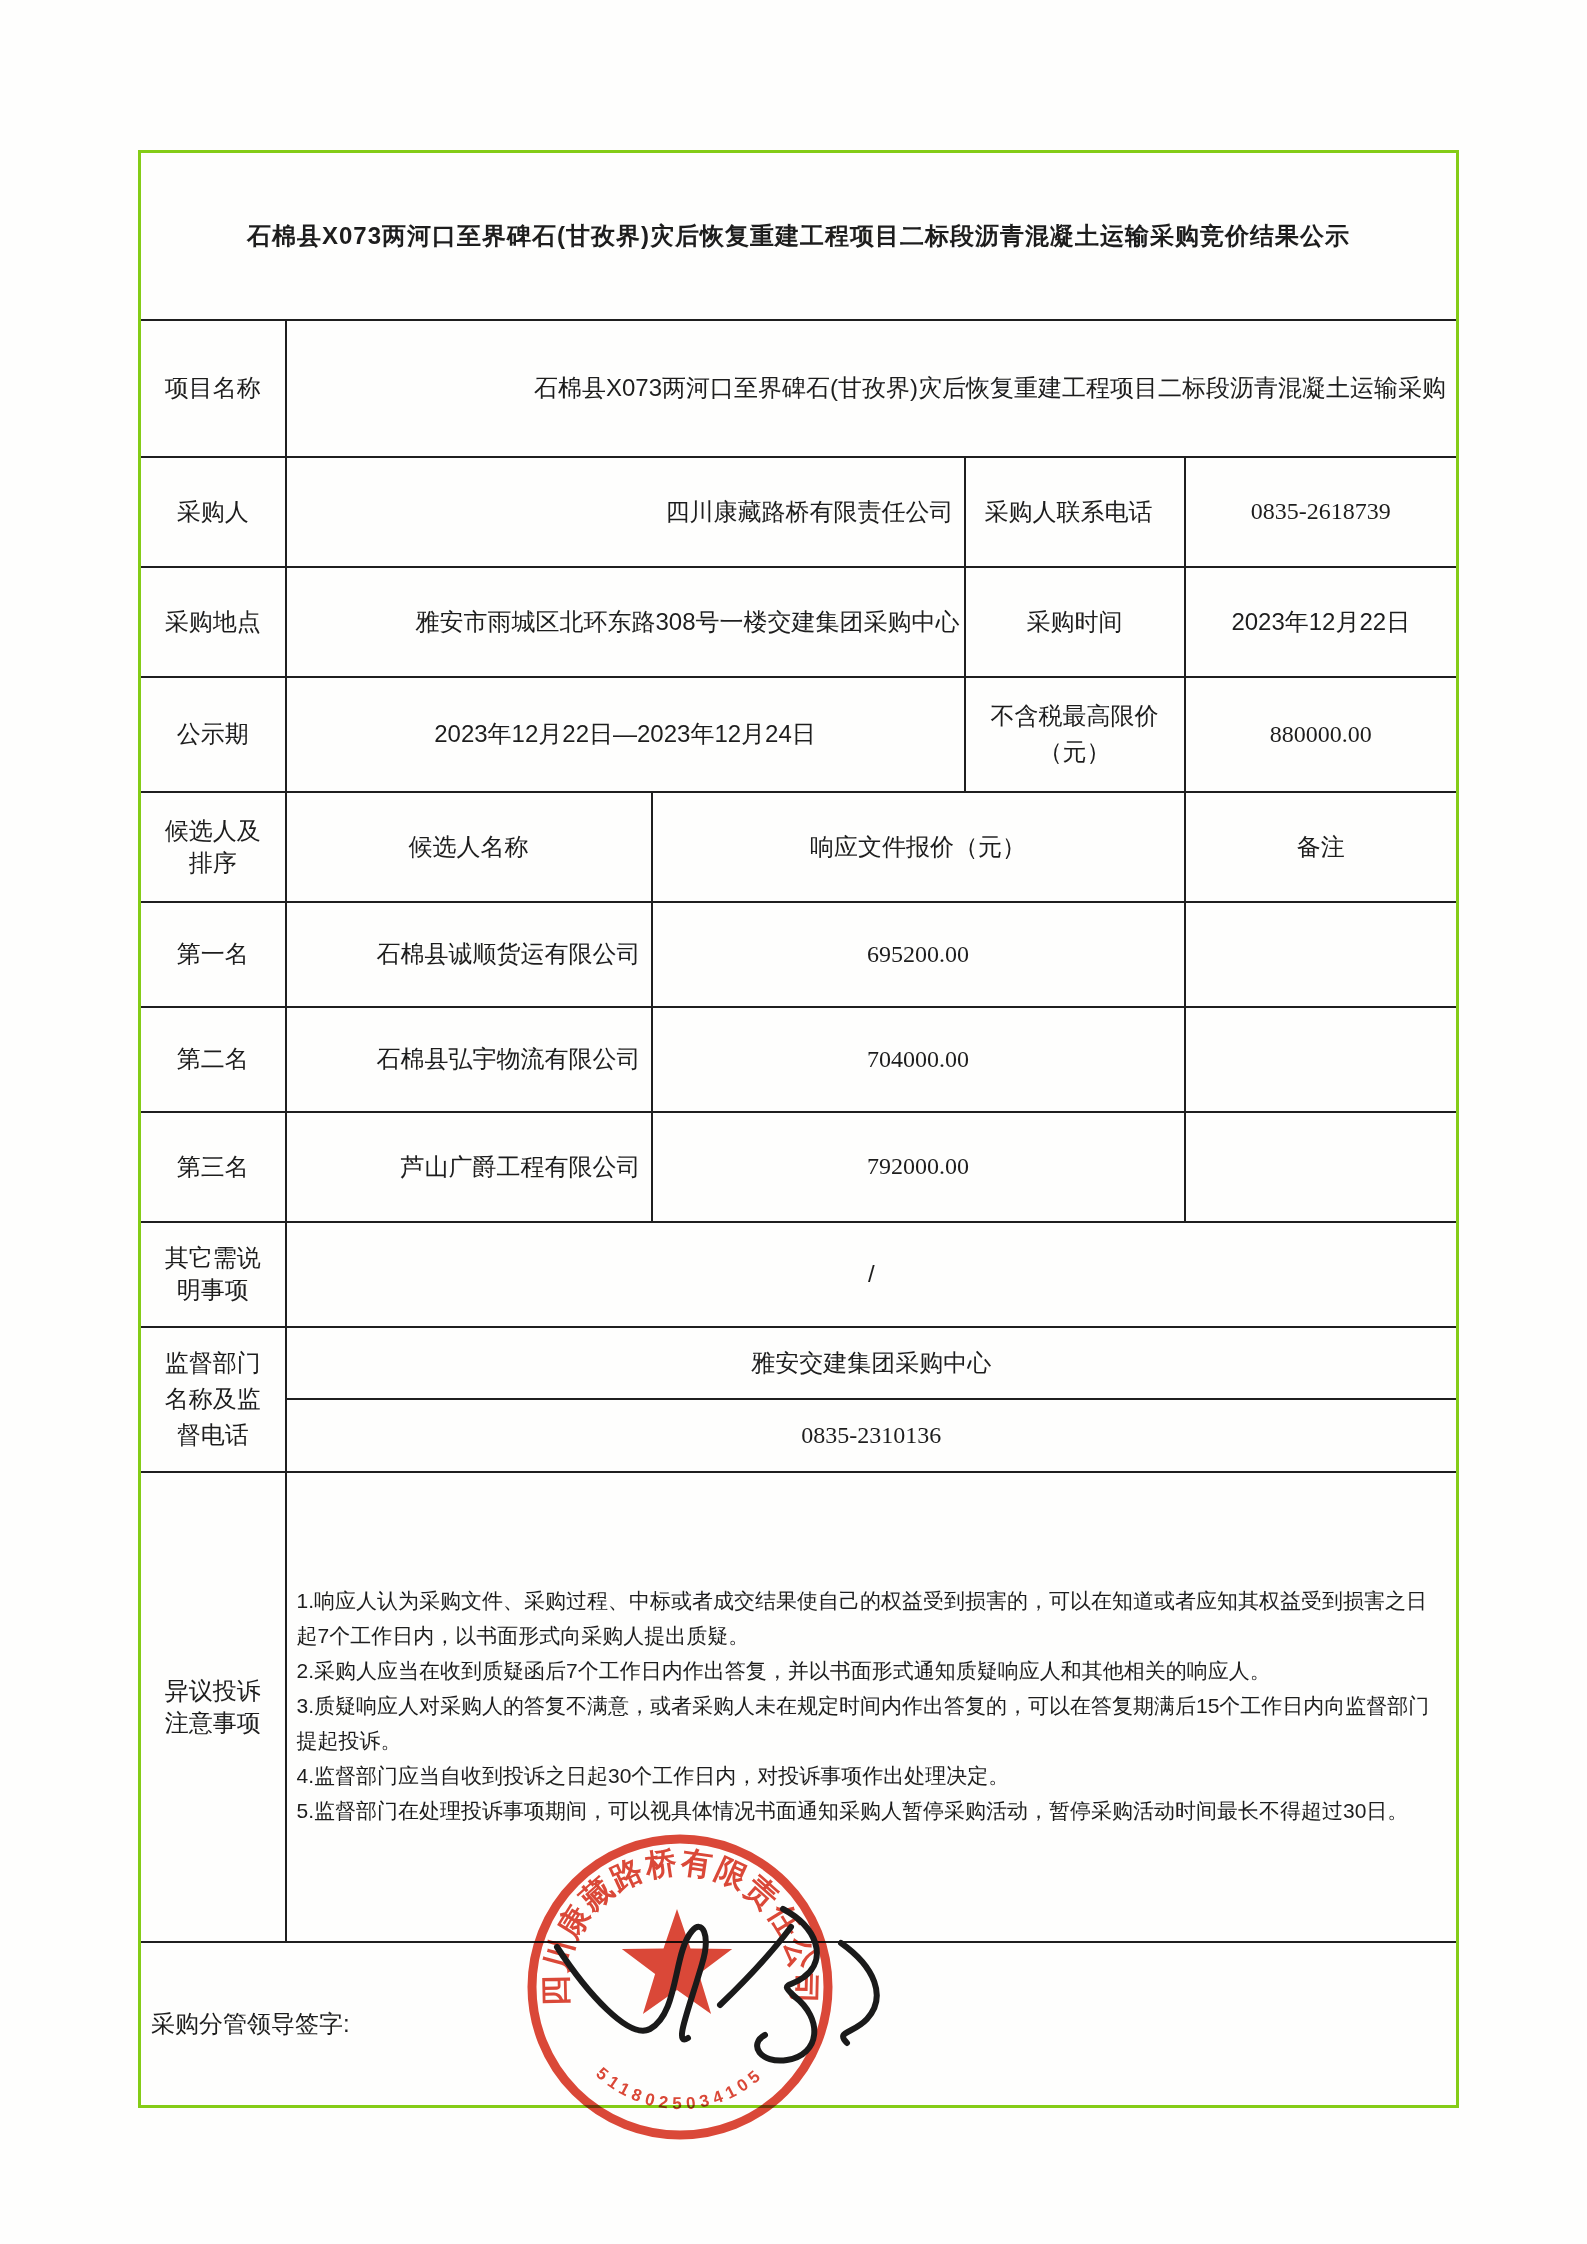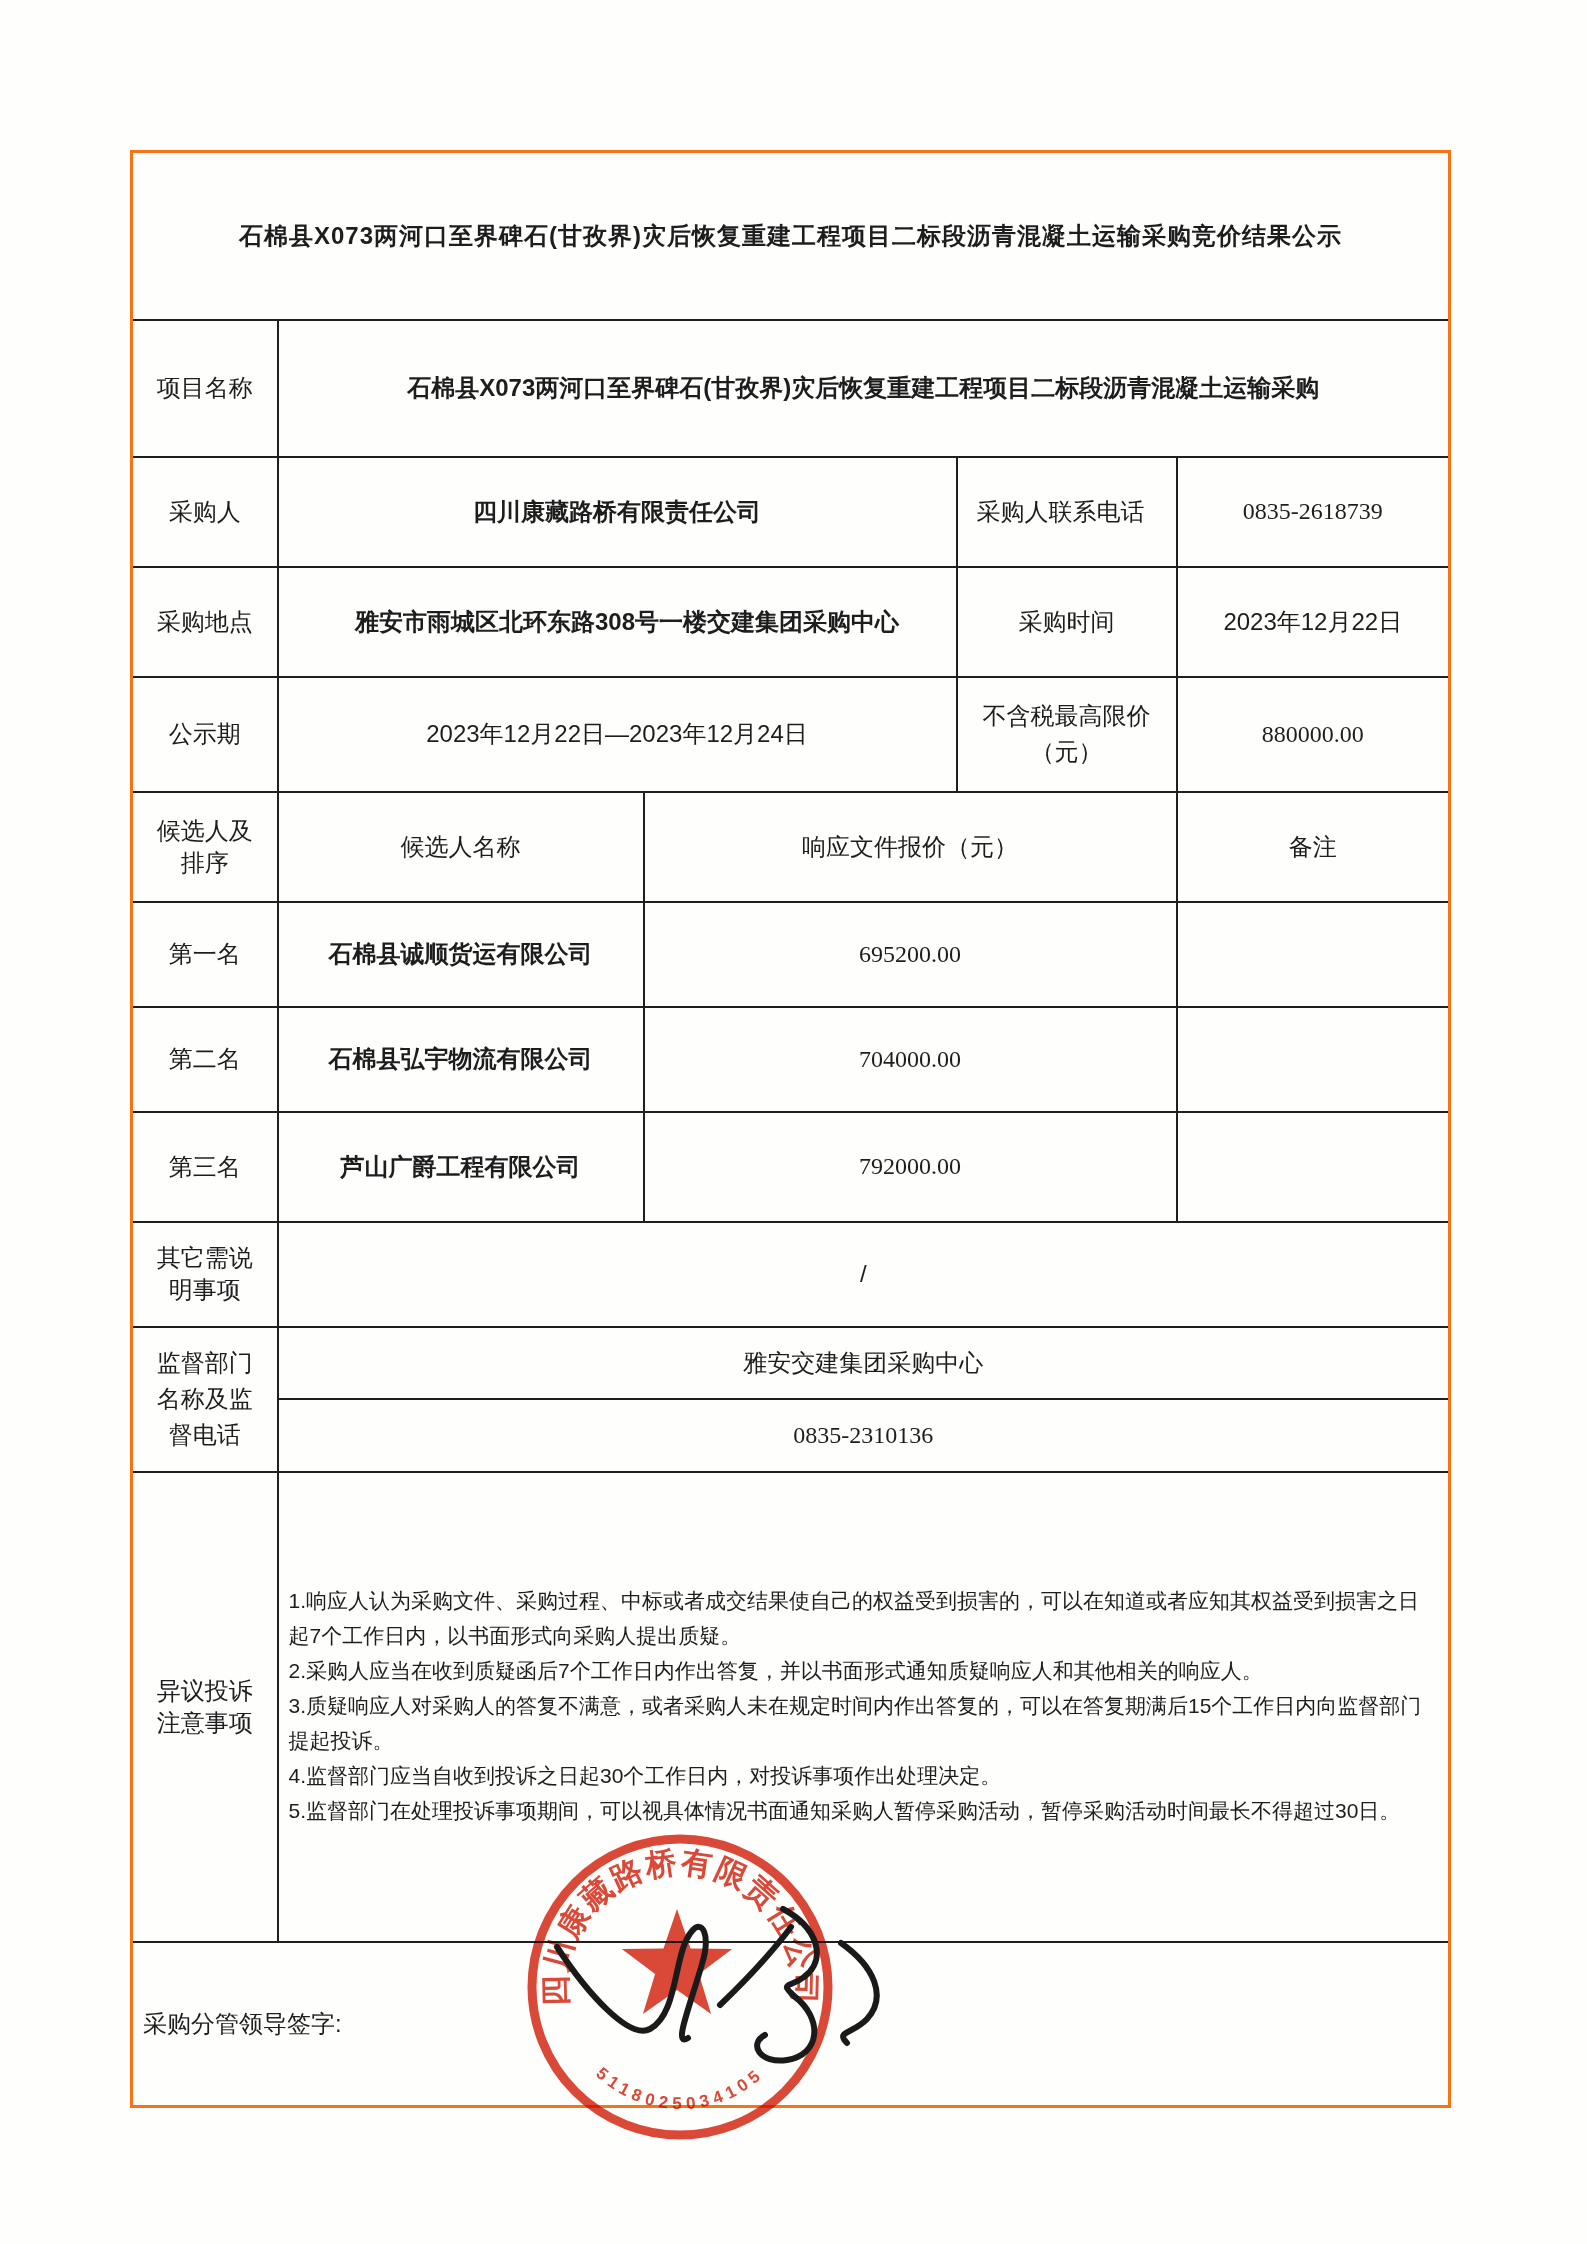--- a/index.html
+++ b/index.html
@@ -11,45 +11,45 @@
     color: #1d1d1d;
   }
   .page {
     position: relative;
     width: 1587px; height: 2244px;
     background: #fefefd;
     overflow: hidden;
   }
   table.doc {
     position: absolute;
-    left: 130px; top: 150px;
+    left: 138px; top: 150px;
     width: 1318px;
     border-collapse: collapse;
     table-layout: fixed;
-    border: 3px solid #f97316;
+    border: 3px solid #84cc16;
   }
   table.doc td {
     border: 2px solid #1f1f1f;
     padding: 6px 10px;
     font-size: 24px;
     vertical-align: middle;
     overflow: hidden;
   }
   .title-cell {
     font-size: 35px;
     font-weight: bold;
     text-align: center;
     line-height: 1.5;
     padding: 12px 34px;
     letter-spacing: 1px;
   }
   .lbl       { text-align: center; }
   .lbl-left  { text-align: center; white-space: pre-line; padding-left: 8px; }
   .lbl-multi { text-align: center; white-space: pre-line; line-height: 1.5; margin-top: 8px; }
-  .val-left   { text-align: center; font-weight: bold; }
+  .val-left   { text-align: right; }
   .val-center { text-align: center; }
   .mono-num   { font-family: Liberation Serif, serif; letter-spacing: 0px; font-size: 24px; }
   .objection-cell { padding: 16px 20px; vertical-align: middle; }
   .objection-cell .ln { font-size: 21px; line-height: 1.66; text-align: left; }
   .sig-cell { text-align: left; padding-left: 12px; font-size: 25px; }
   
   .stamp {
     position: absolute;
     left: 520px; top: 1827px;
     width: 320px; height: 320px;

